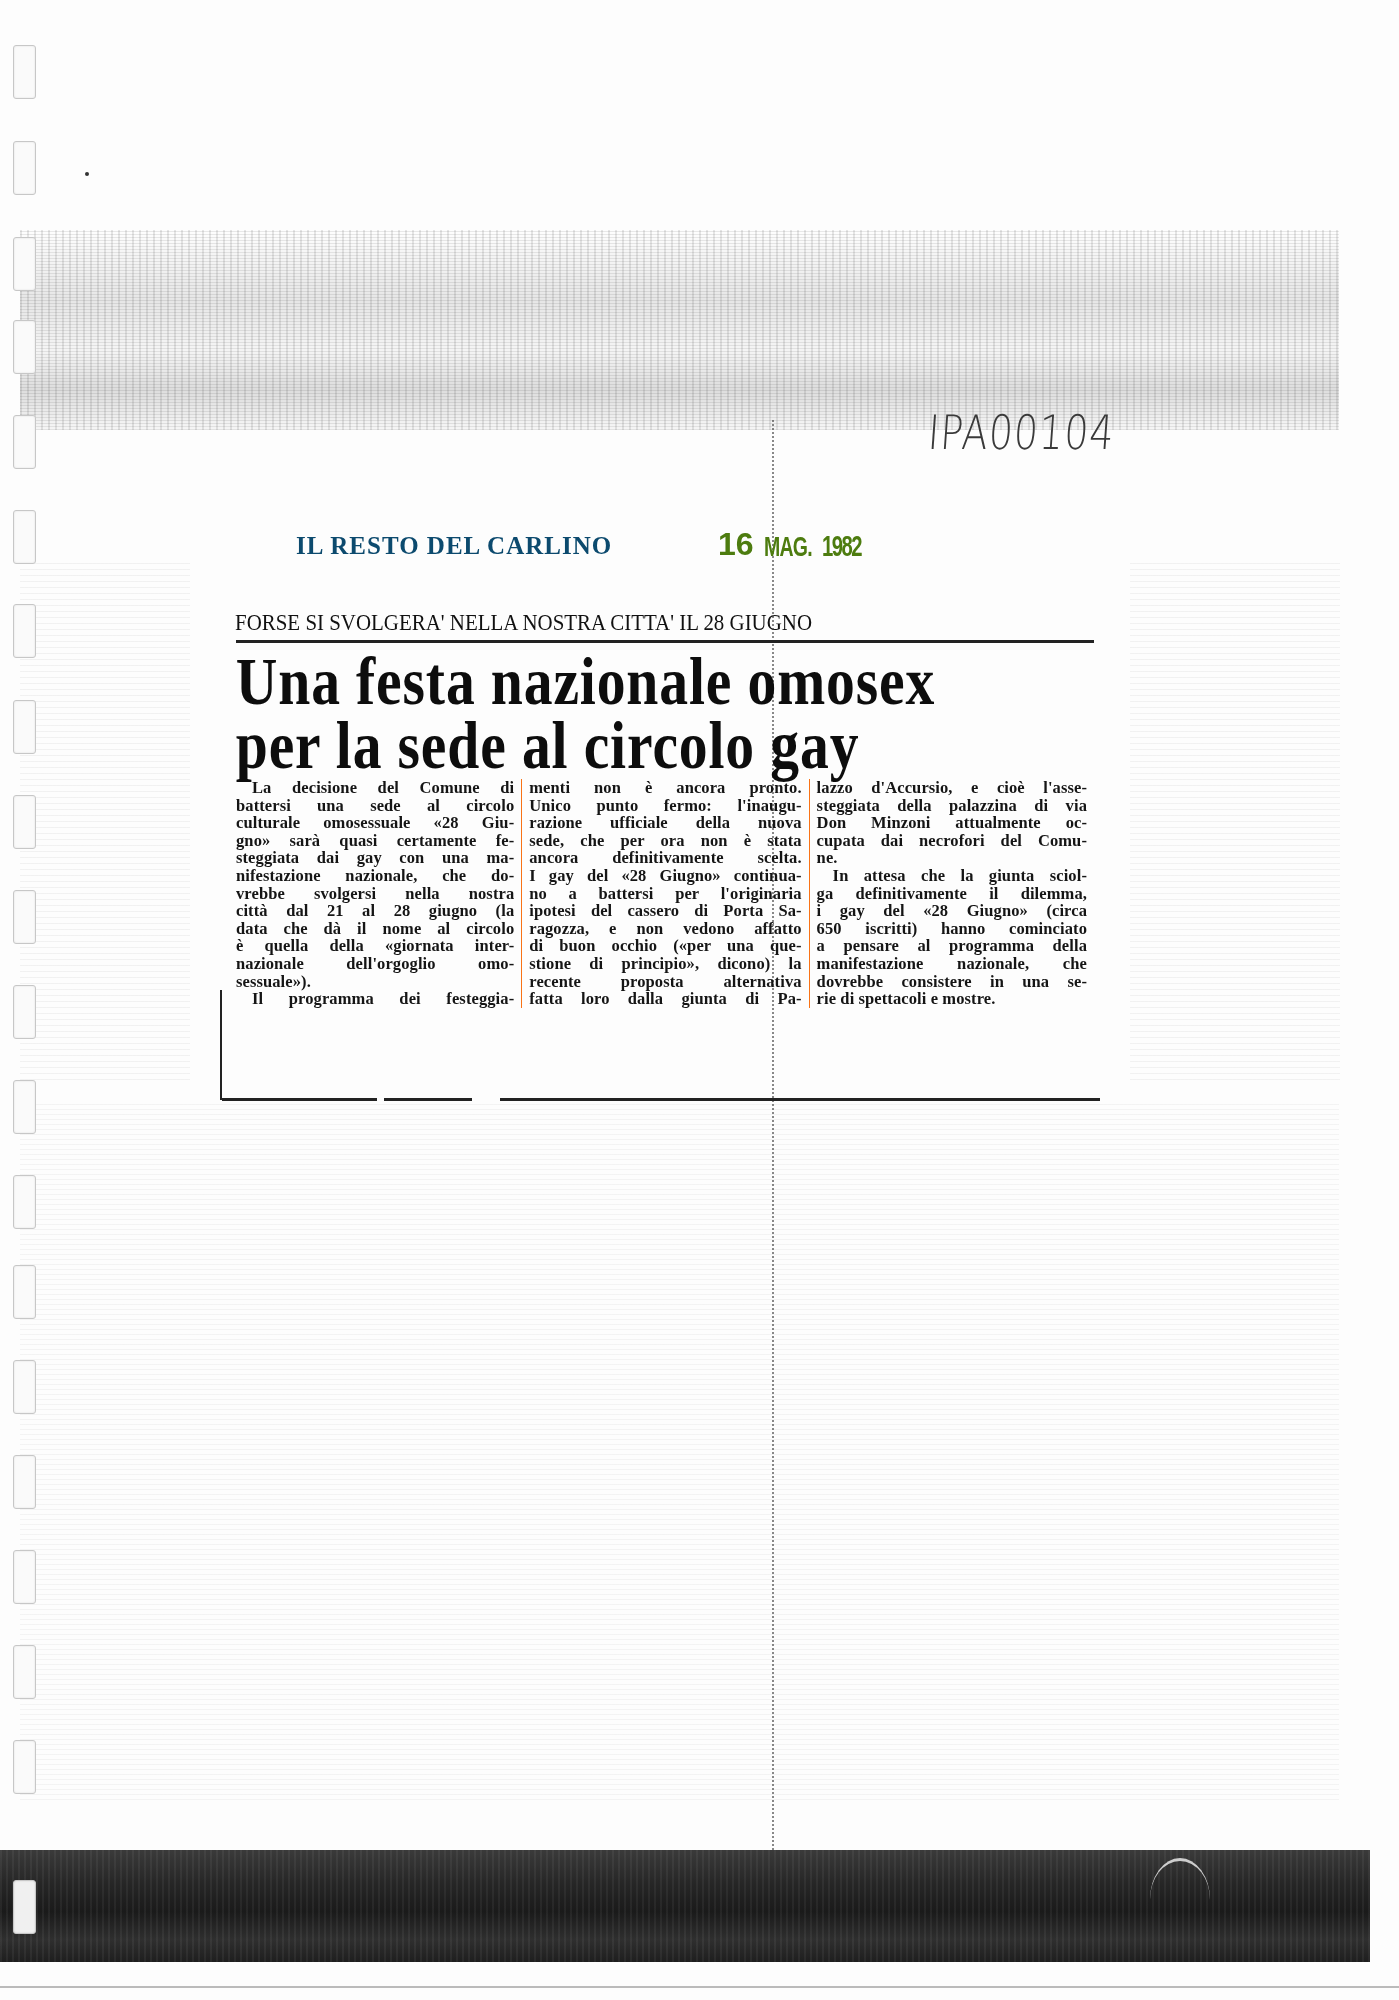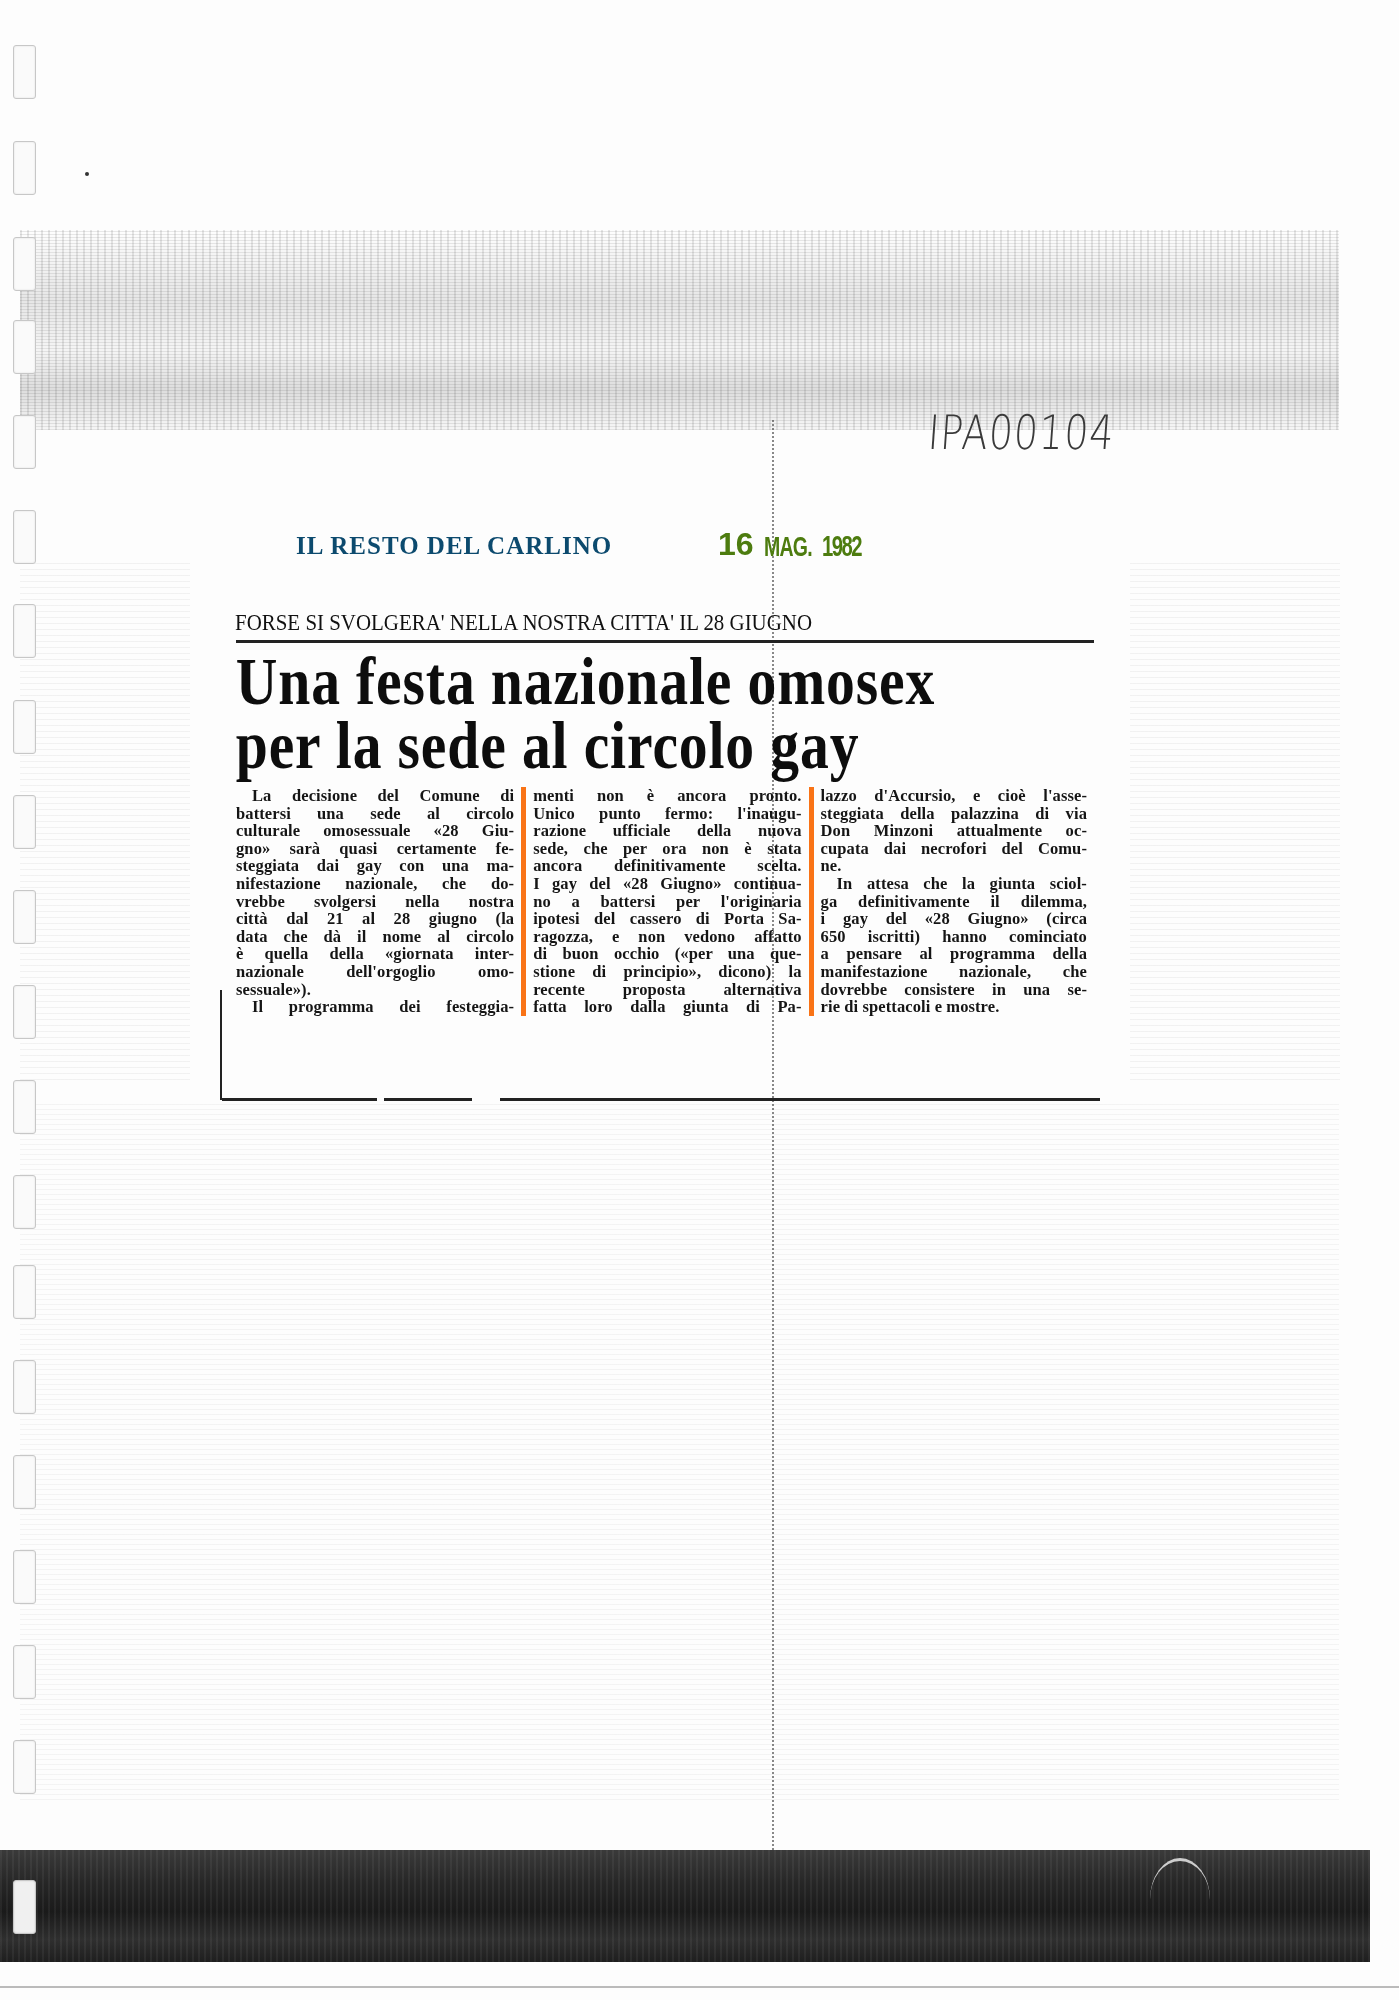--- a/index.html
+++ b/index.html
@@ -179,31 +179,31 @@
       color: #0d0d0d;
       margin-top: 6px;
       padding-left: 16px;
       white-space: nowrap;
       transform: scaleX(0.86);
       transform-origin: left top;
       letter-spacing: 1px;
     }
     .columns {
       display: flex;
-      margin-top: 10px;
+      margin-top: 2px;
       margin-left: 14px;
     }
     .col {
       font-family: "Liberation Serif", serif;
       font-size: 16.5px;
       line-height: 17.6px;
       text-align: justify;
       color: #151515;
       padding: 0 7px;
-      border-left: 5px solid #f97316;
+      border-left: 1px solid #f97316;
       box-sizing: border-box;
       hyphens: manual;
     }
     .col:first-child {
       border-left: none;
       padding-left: 0;
     }
     .col.c1 { width: 290px; }
     .col.c2 { width: 292px; }
     .col.c3 { width: 290px; }

